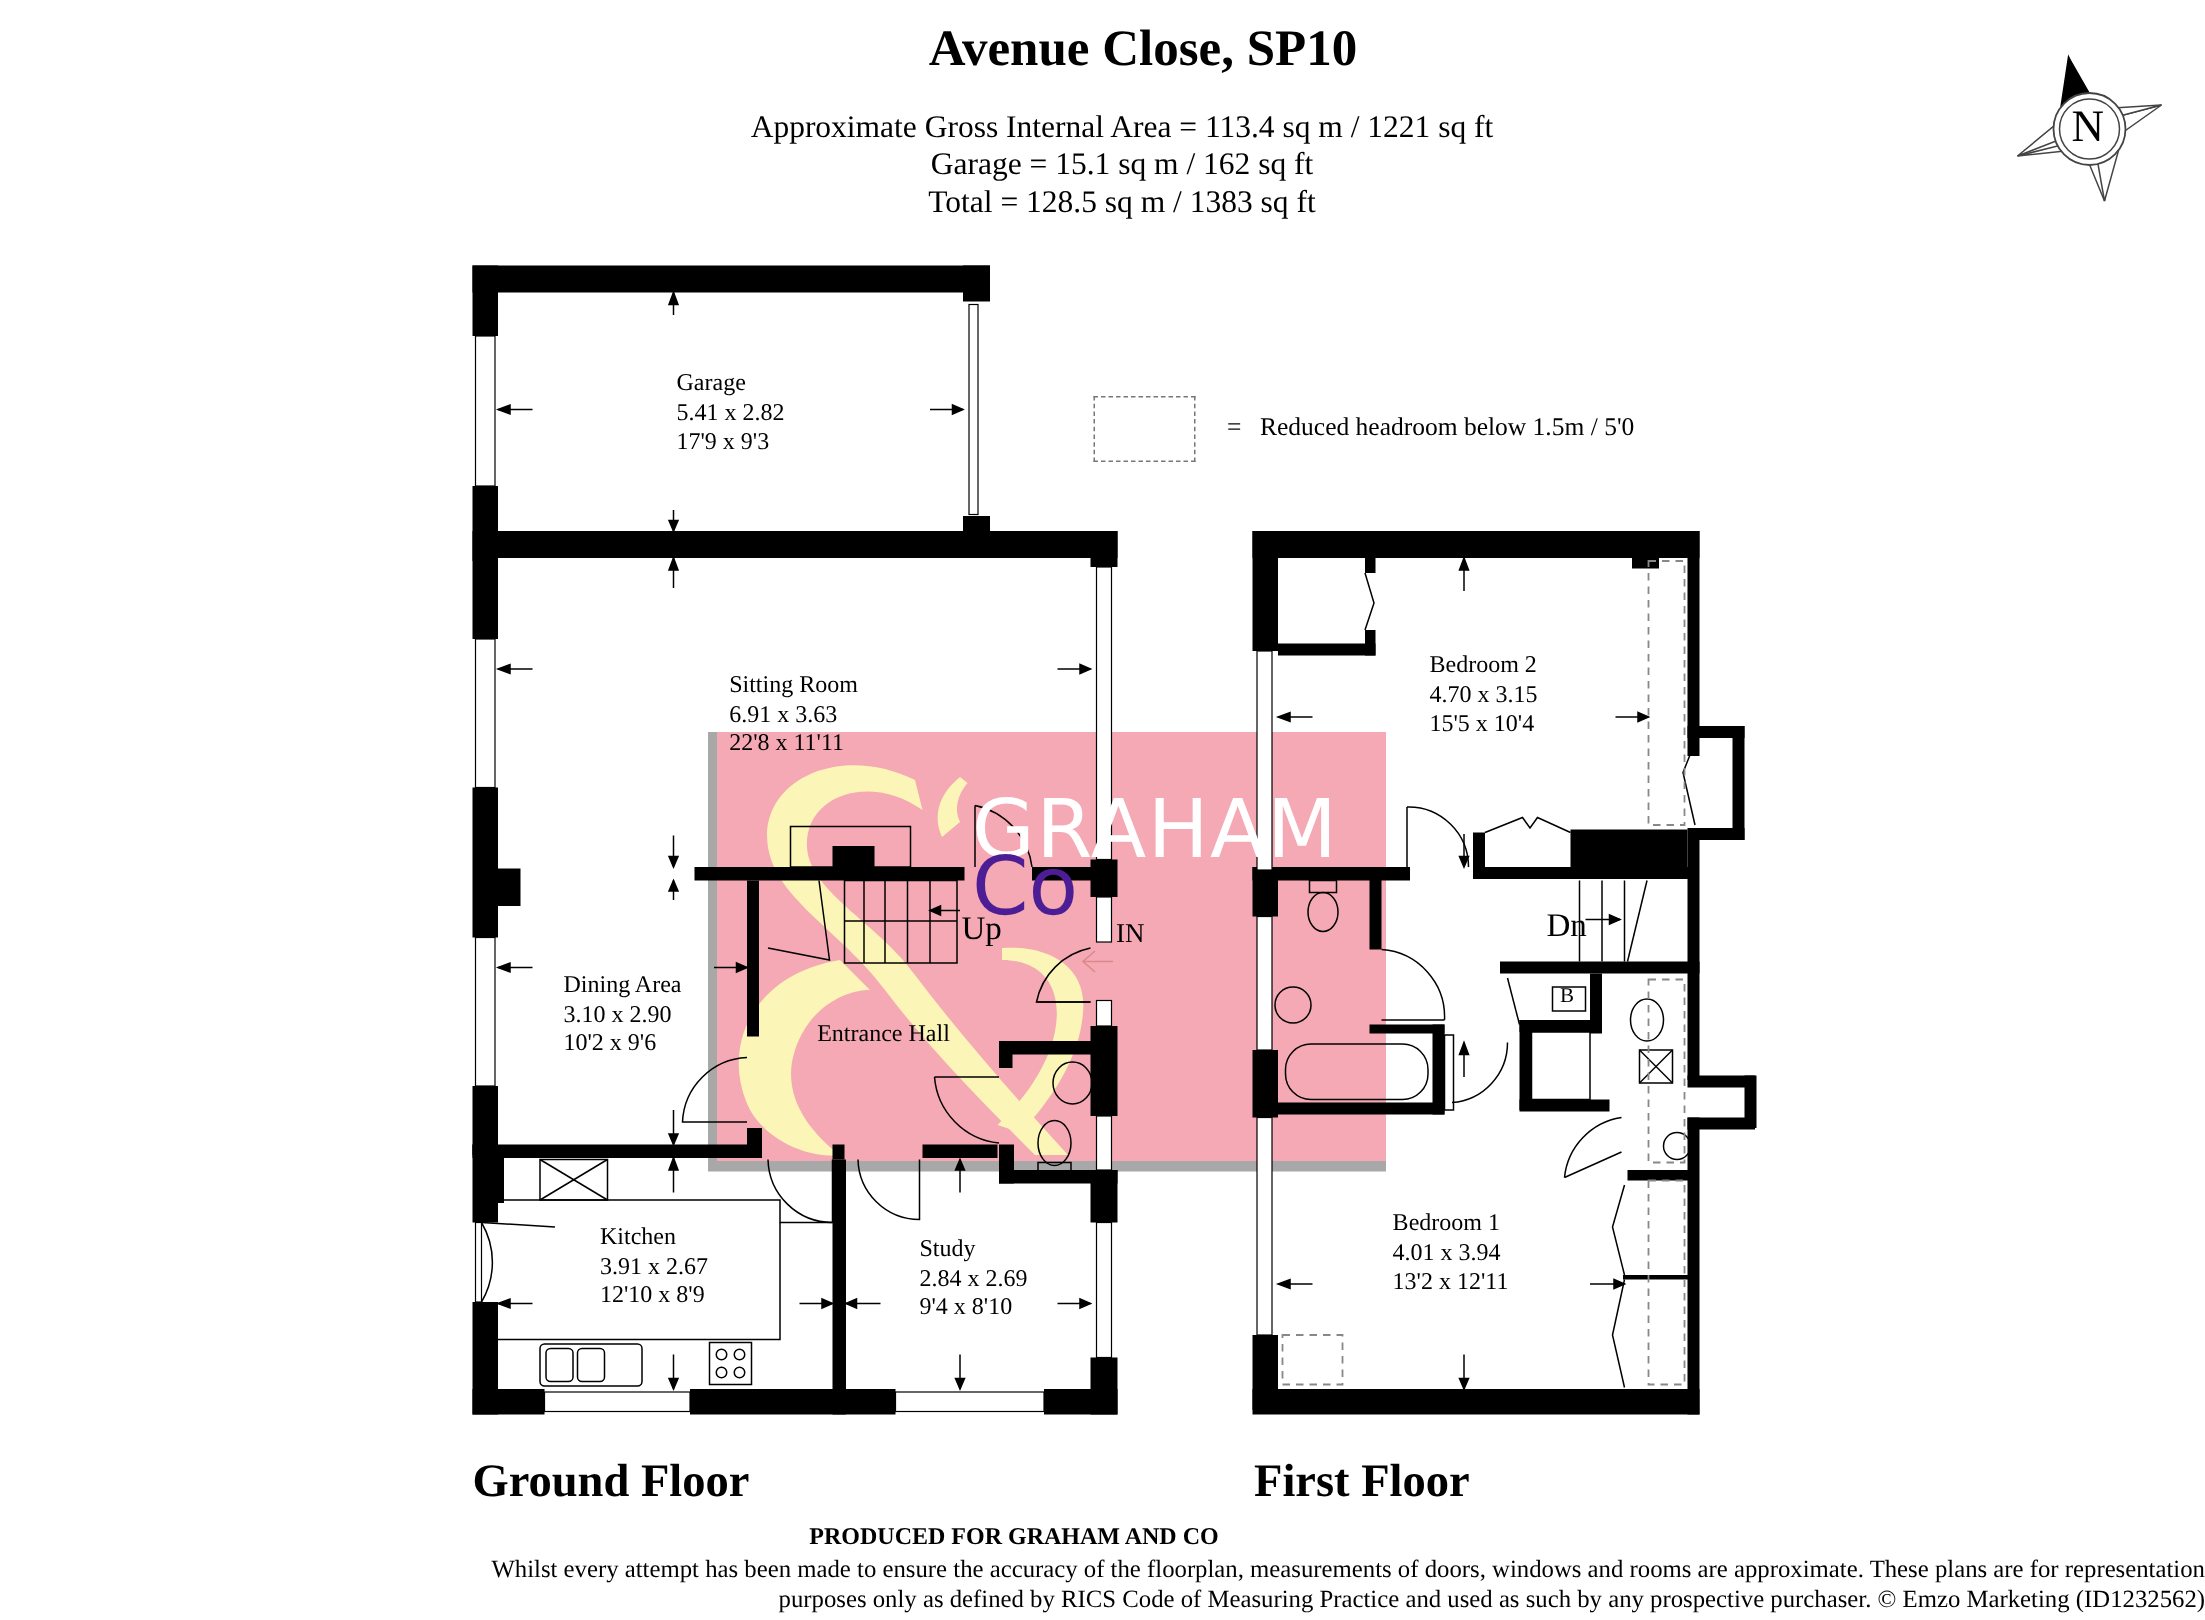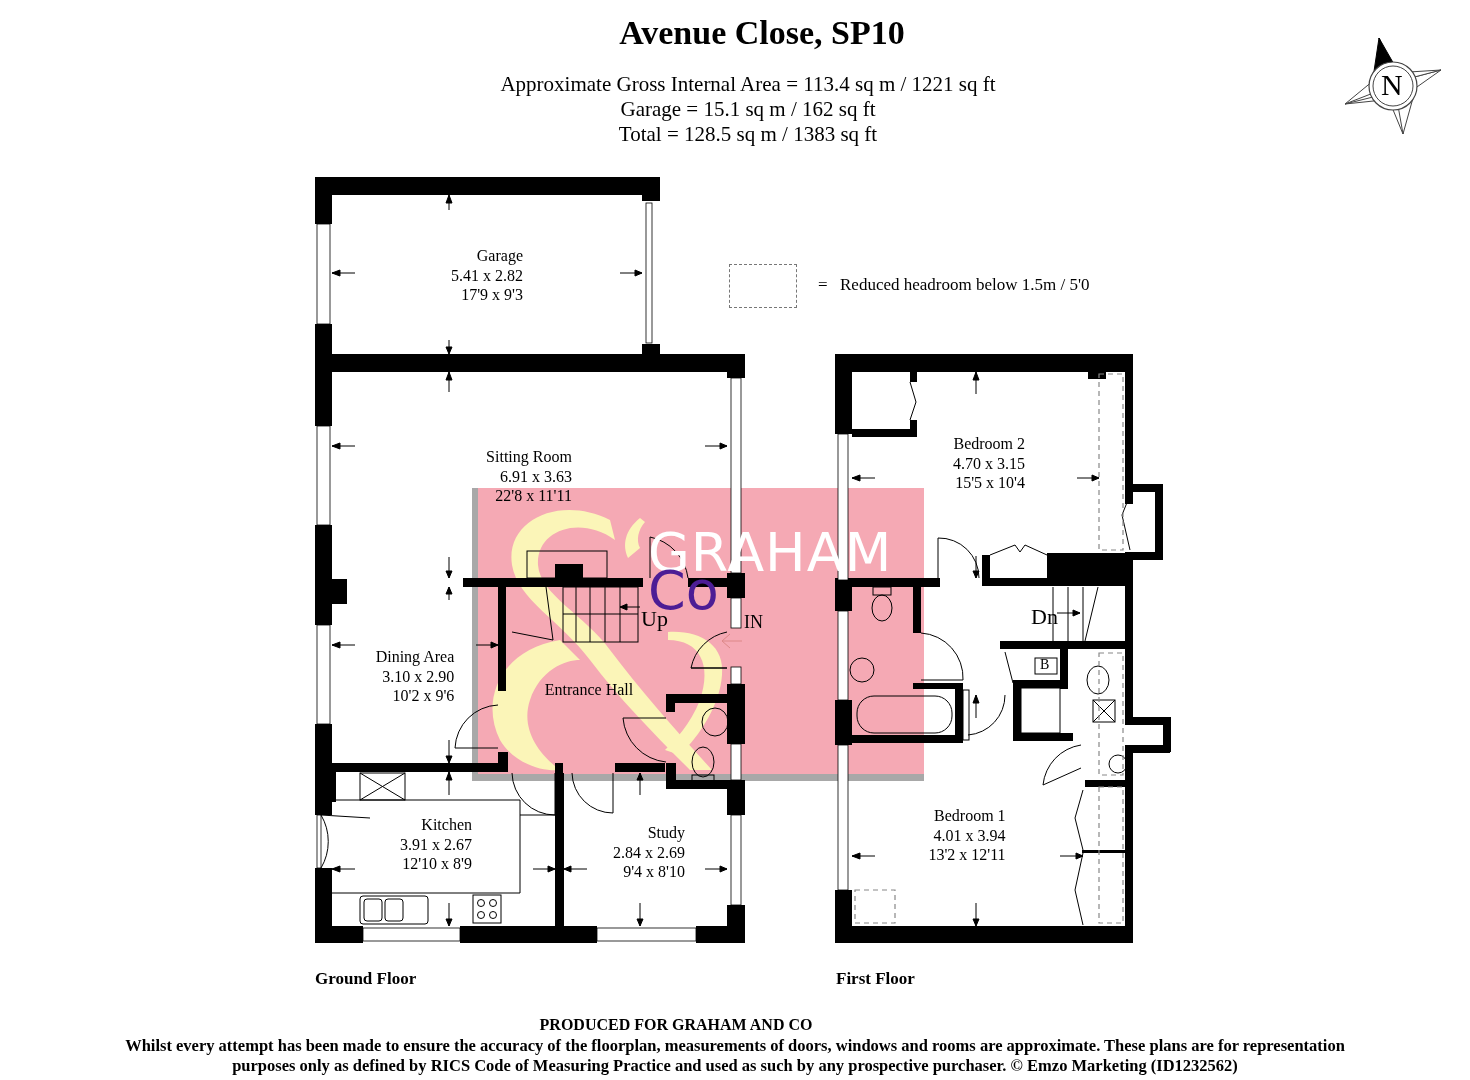--- a/index.html
+++ b/index.html
@@ -4,24 +4,24 @@
 <style>
   html, body { margin:0; padding:0; background:#ffffff; }
   body { width:1470px; height:1080px; position:relative; overflow:hidden;
          font-family:"Liberation Serif", "DejaVu Serif", serif; color:#000; }
   .abs { position:absolute; }
   .title { left:0; width:1470px; top:14px; text-align:center; font-weight:bold; font-size:34px;padding-left:27px; }
   .area-line { left:0; width:1470px; text-align:center; font-size:21px;padding-left:13px; }
   .legend-text { left:840px; top:275px; font-size:17px;font-family:Liberation Serif, serif; }
   .legend-eq { left:818px; top:275px; font-size:17px; }
   .legend-box { left:729px; top:264px; width:68px; height:44px; border:1.5px dashed #777; box-sizing:border-box; }
-  .room-label { position:absolute; text-align:right; font-size:16px; line-height:19.5px; white-space:nowrap; transform:translateX(-50%); }
-  .floor-label { font-weight:bold; font-size:17px; }
+  .room-label { position:absolute; text-align:left; font-size:16px; line-height:19.5px; white-space:nowrap; transform:translateX(-50%); }
+  .floor-label { font-weight:bold; font-size:31px; }
   .footer-title { left:0; width:1352px; top:1016px; text-align:center; font-weight:bold; font-size:16px; }
-  .footer-text { left:0; width:1470px; text-align:center; font-size:16.5px;font-weight:bold; }
+  .footer-text { left:0; width:1470px; text-align:right; font-size:16.5px; }
   .small-label { position:absolute; font-size:22px; }
   svg { position:absolute; left:0; top:0; }
   .wm-graham { position:absolute; left:648px; top:506px; font-family:"DejaVu Sans", sans-serif; font-size:54px; color:#ffffff; letter-spacing:1px; font-weight:normal; line-height:54px;margin-top:20px; }
   .wm-co { position:absolute; left:648px; top:564px; font-family:"DejaVu Sans", sans-serif; font-size:54px; color:#4c1d95; line-height:54px; }
 </style>
 </head>
 <body>
 
 <div class="abs title">Avenue Close, SP10</div>
 <div class="abs area-line" style="top:72px">Approximate Gross Internal Area = 113.4 sq m / 1221 sq ft</div>

